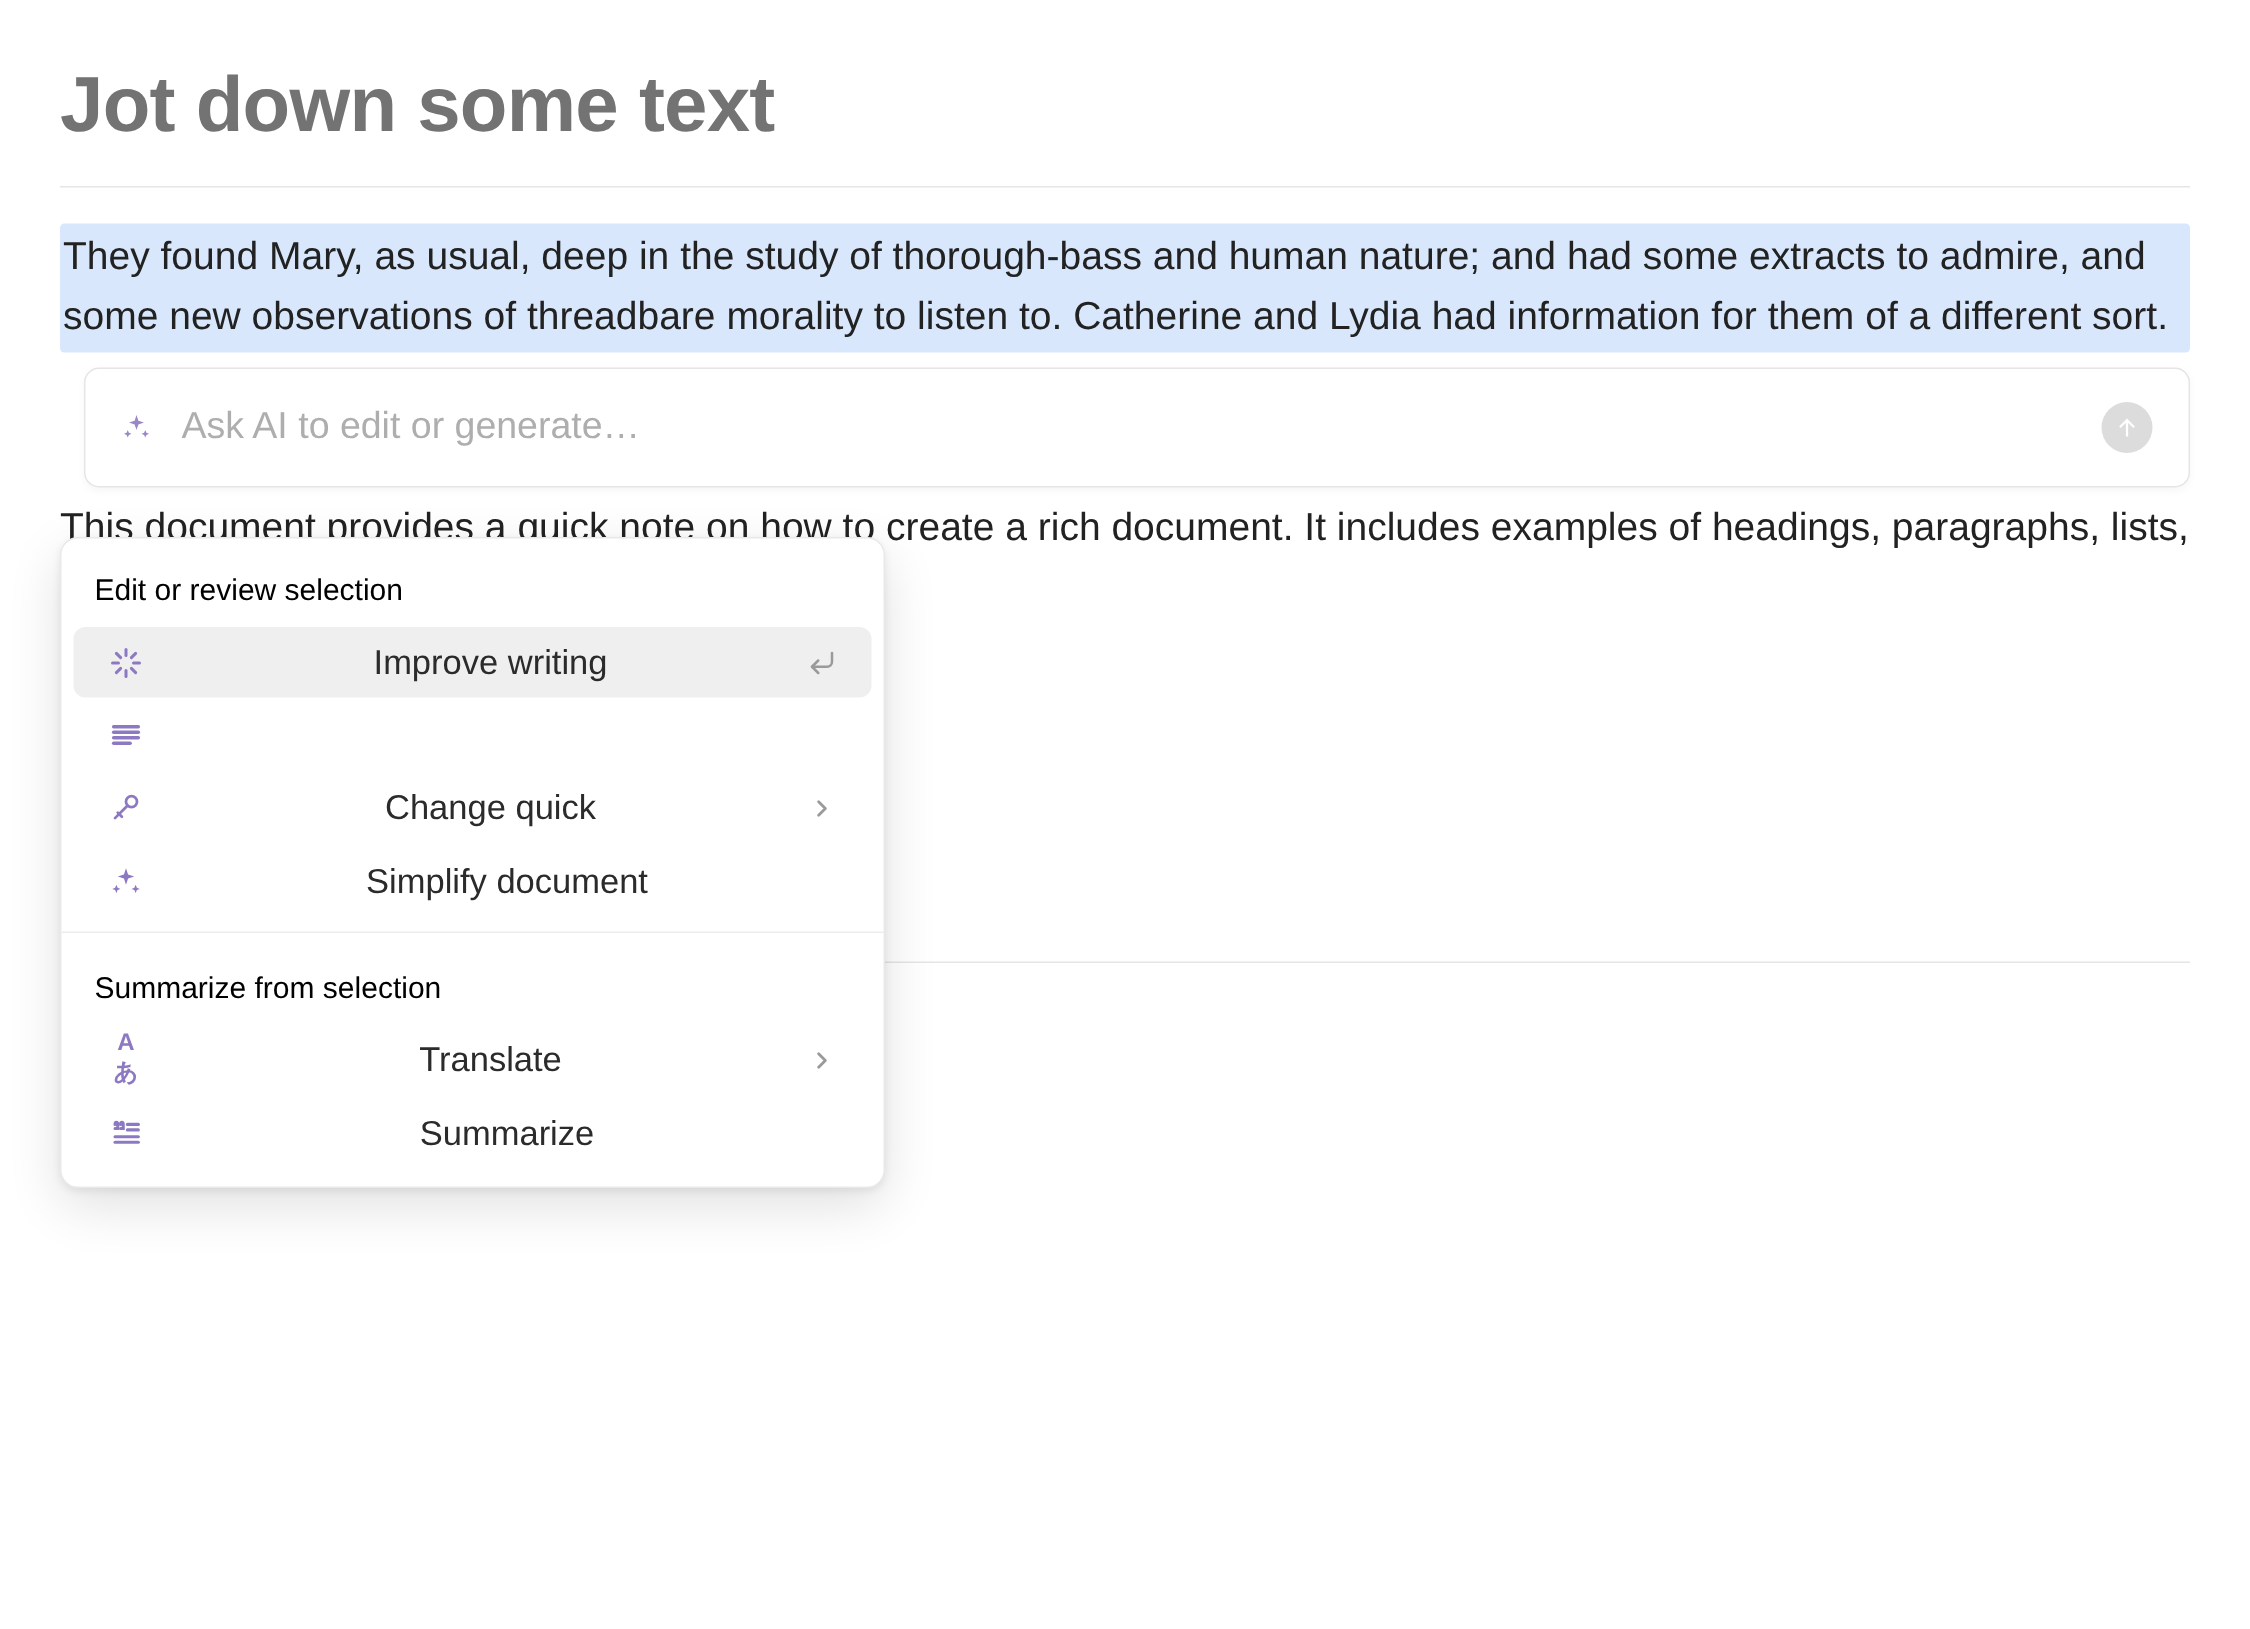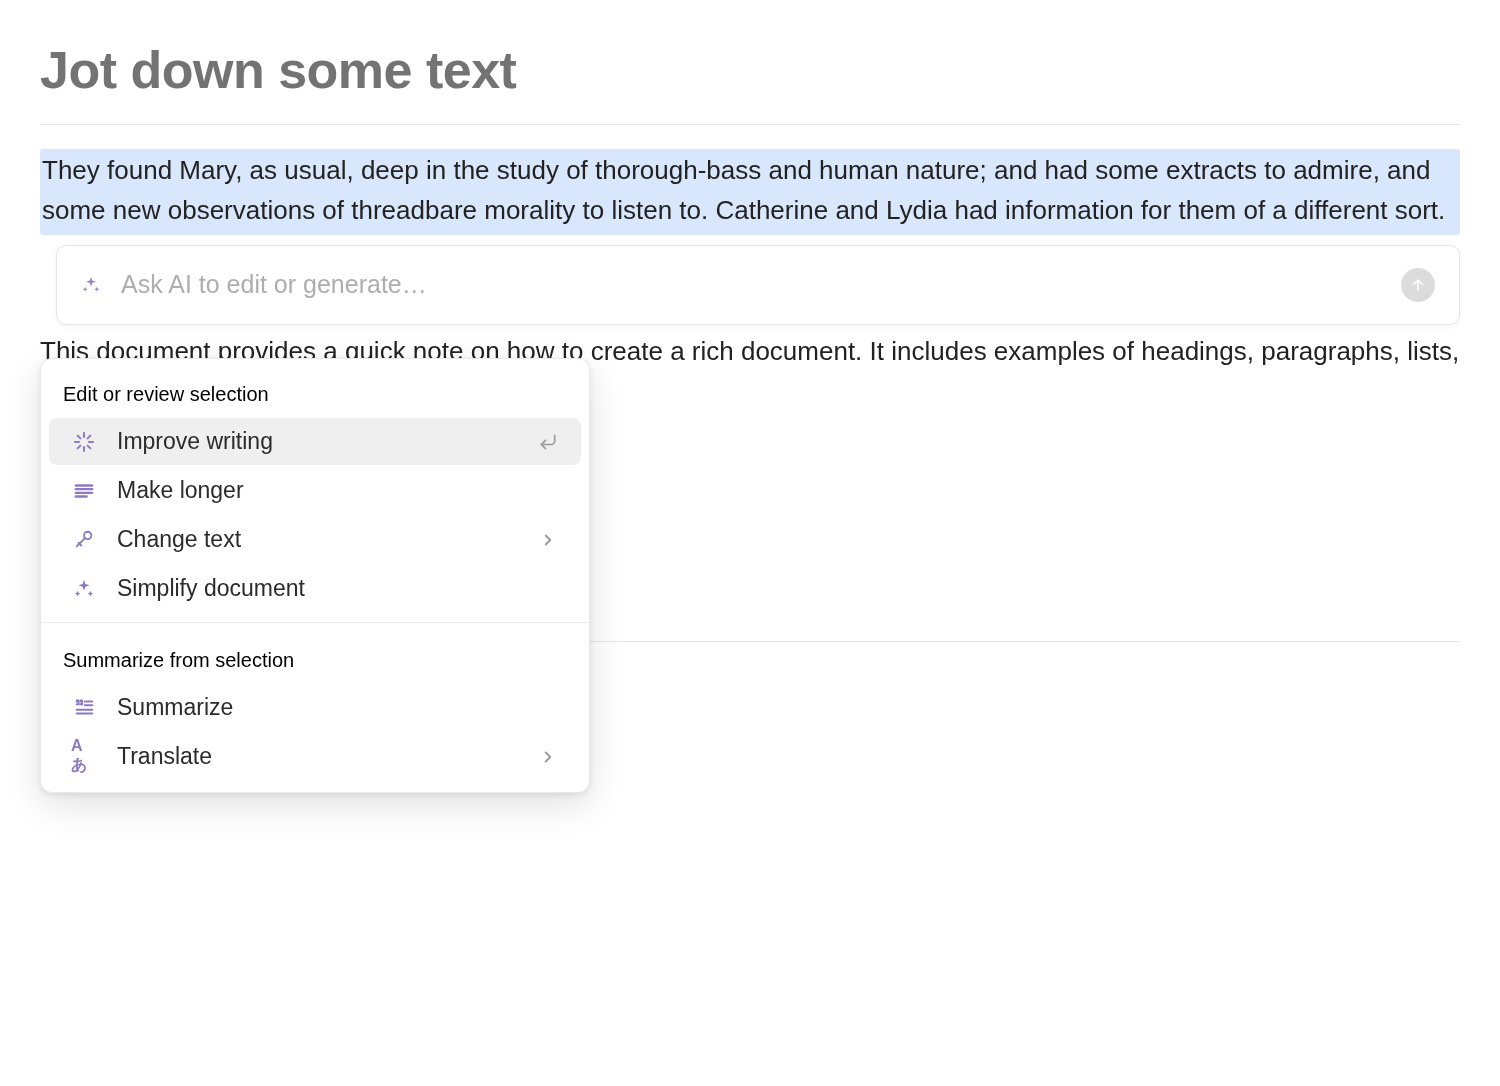--- a/index.html
+++ b/index.html
@@ -114,20 +114,21 @@
     .menu-item {
       display: flex;
       align-items: center;
       padding: 10px 22px;
       margin: 2px 8px;
       border-radius: 8px;
       cursor: pointer;
       font-size: 23px;
       color: #2b2b2b;
       font-weight: 500;
+      text-align: center;
     }
     .menu-item.selected {
       background: #efefef;
     }
     .menu-item .mi-icon {
       width: 26px;
       height: 26px;
       margin-right: 20px;
       color: #8d79c2;
       flex-shrink: 0;
@@ -210,68 +211,67 @@
 
   <div class="menu-item">
     <span class="mi-icon">
       <svg viewBox="0 0 24 24" width="22" height="22" fill="none" stroke="currentColor" stroke-width="2.5" stroke-linecap="round">
           <line x1="3" y1="6" x2="21" y2="6"></line>
           <line x1="3" y1="10" x2="21" y2="10"></line>
           <line x1="3" y1="14" x2="21" y2="14"></line>
           <line x1="3" y1="18" x2="15" y2="18"></line>
         </svg>
     </span>
-    <span class="mi-label">Make longer</span>
   </div>
 
   <div class="menu-item">
     <span class="mi-icon">
       <svg viewBox="0 0 24 24" width="22" height="22" fill="none" stroke="currentColor" stroke-width="2" stroke-linecap="round" stroke-linejoin="round">
           <circle cx="16" cy="7" r="4"></circle>
           <line x1="13" y1="10" x2="4" y2="19"></line>
           <line x1="6" y1="15" x2="9" y2="18"></line>
         </svg>
     </span>
-    <span class="mi-label">Change text</span>
+    <span class="mi-label">Change quick</span>
     <span class="mi-trail">
       <svg viewBox="0 0 24 24" width="18" height="18" fill="none" stroke="currentColor" stroke-width="2.5" stroke-linecap="round" stroke-linejoin="round">
           <polyline points="9 18 15 12 9 6"></polyline>
         </svg>
     </span>
   </div>
 
   <div class="menu-item">
     <span class="mi-icon">
       <svg viewBox="0 0 24 24" width="22" height="22" fill="currentColor">
           <path d="M12 2l1.5 4.5L18 8l-4.5 1.5L12 14l-1.5-4.5L6 8l4.5-1.5L12 2zM5 14l.9 2.1L8 17l-2.1.9L5 20l-.9-2.1L2 17l2.1-.9L5 14zM19 14l.9 2.1L22 17l-2.1.9L19 20l-.9-2.1L16 17l2.1-.9L19 14z"></path>
         </svg>
     </span>
     <span class="mi-label">Simplify document</span>
   </div>
 
   <hr class="menu-divider">
 
   <div class="menu-section-label">Summarize from selection</div>
+
+  <div class="menu-item">
+    <span class="mi-icon" style="font-size:16px; font-weight:700; color:#8d79c2;">Aあ</span>
+    <span class="mi-label">Translate</span>
+    <span class="mi-trail">
+      <svg viewBox="0 0 24 24" width="18" height="18" fill="none" stroke="currentColor" stroke-width="2.5" stroke-linecap="round" stroke-linejoin="round">
+          <polyline points="9 18 15 12 9 6"></polyline>
+        </svg>
+    </span>
+  </div>
 
   <div class="menu-item">
     <span class="mi-icon">
       <svg viewBox="0 0 24 24" width="22" height="22" fill="none" stroke="currentColor" stroke-width="2.2" stroke-linecap="round">
           <path d="M4 5 C4 3 6 3 6 5 L6 8 L4 8" fill="none"></path>
           <path d="M8 5 C8 3 10 3 10 5 L10 8 L8 8" fill="none"></path>
           <line x1="13" y1="5" x2="21" y2="5"></line>
           <line x1="13" y1="9" x2="21" y2="9"></line>
           <line x1="4" y1="14" x2="21" y2="14"></line>
           <line x1="4" y1="18" x2="21" y2="18"></line>
         </svg>
     </span>
     <span class="mi-label">Summarize</span>
   </div>
-
-  <div class="menu-item">
-    <span class="mi-icon" style="font-size:16px; font-weight:700; color:#8d79c2;">Aあ</span>
-    <span class="mi-label">Translate</span>
-    <span class="mi-trail">
-      <svg viewBox="0 0 24 24" width="18" height="18" fill="none" stroke="currentColor" stroke-width="2.5" stroke-linecap="round" stroke-linejoin="round">
-          <polyline points="9 18 15 12 9 6"></polyline>
-        </svg>
-    </span>
-  </div>
 </div>
 
 </body></html>

